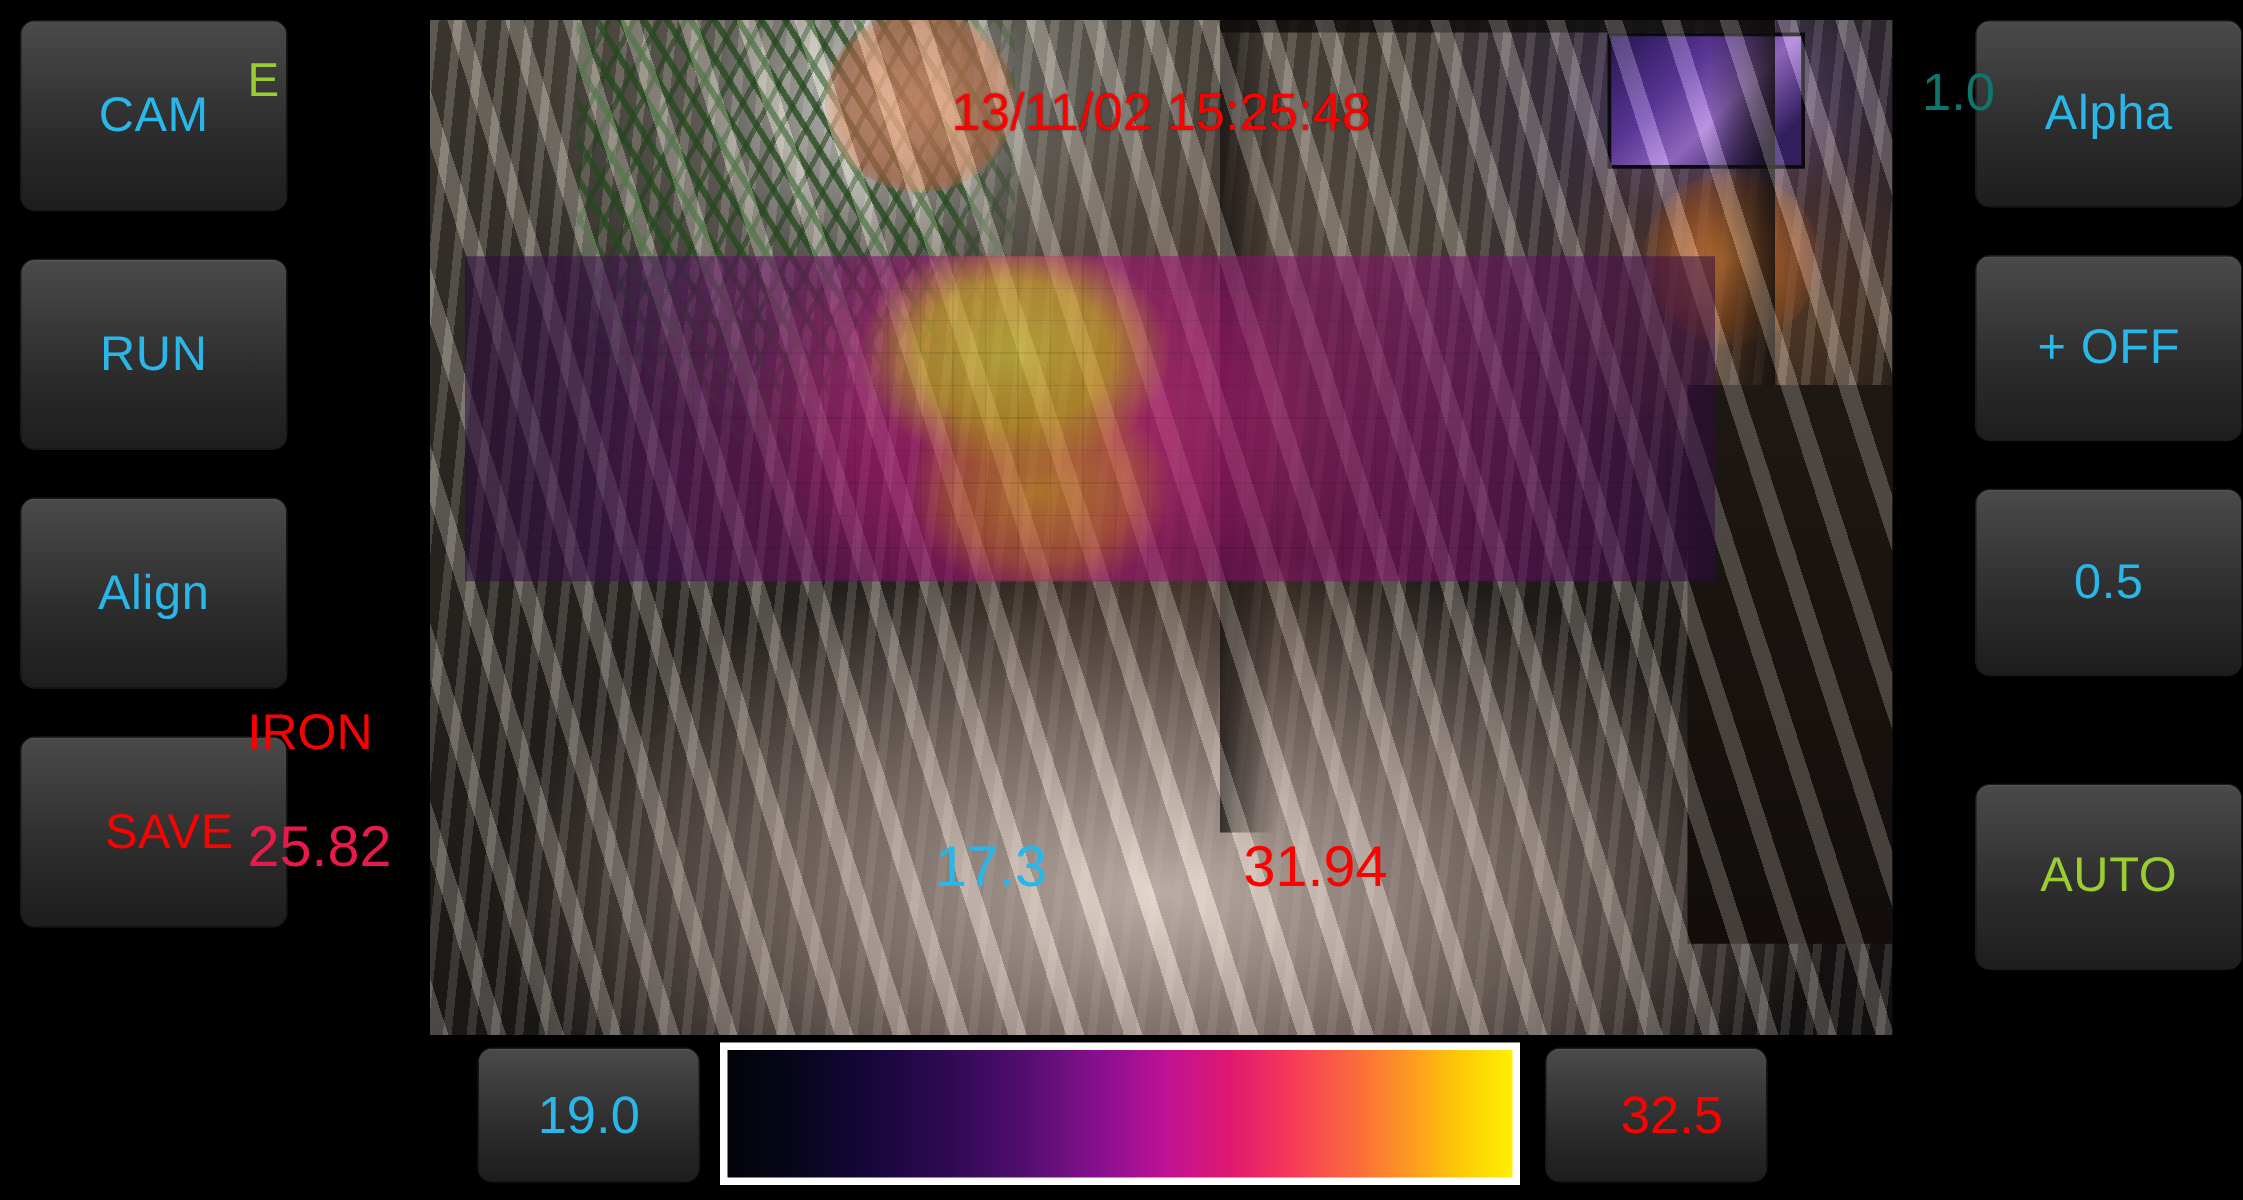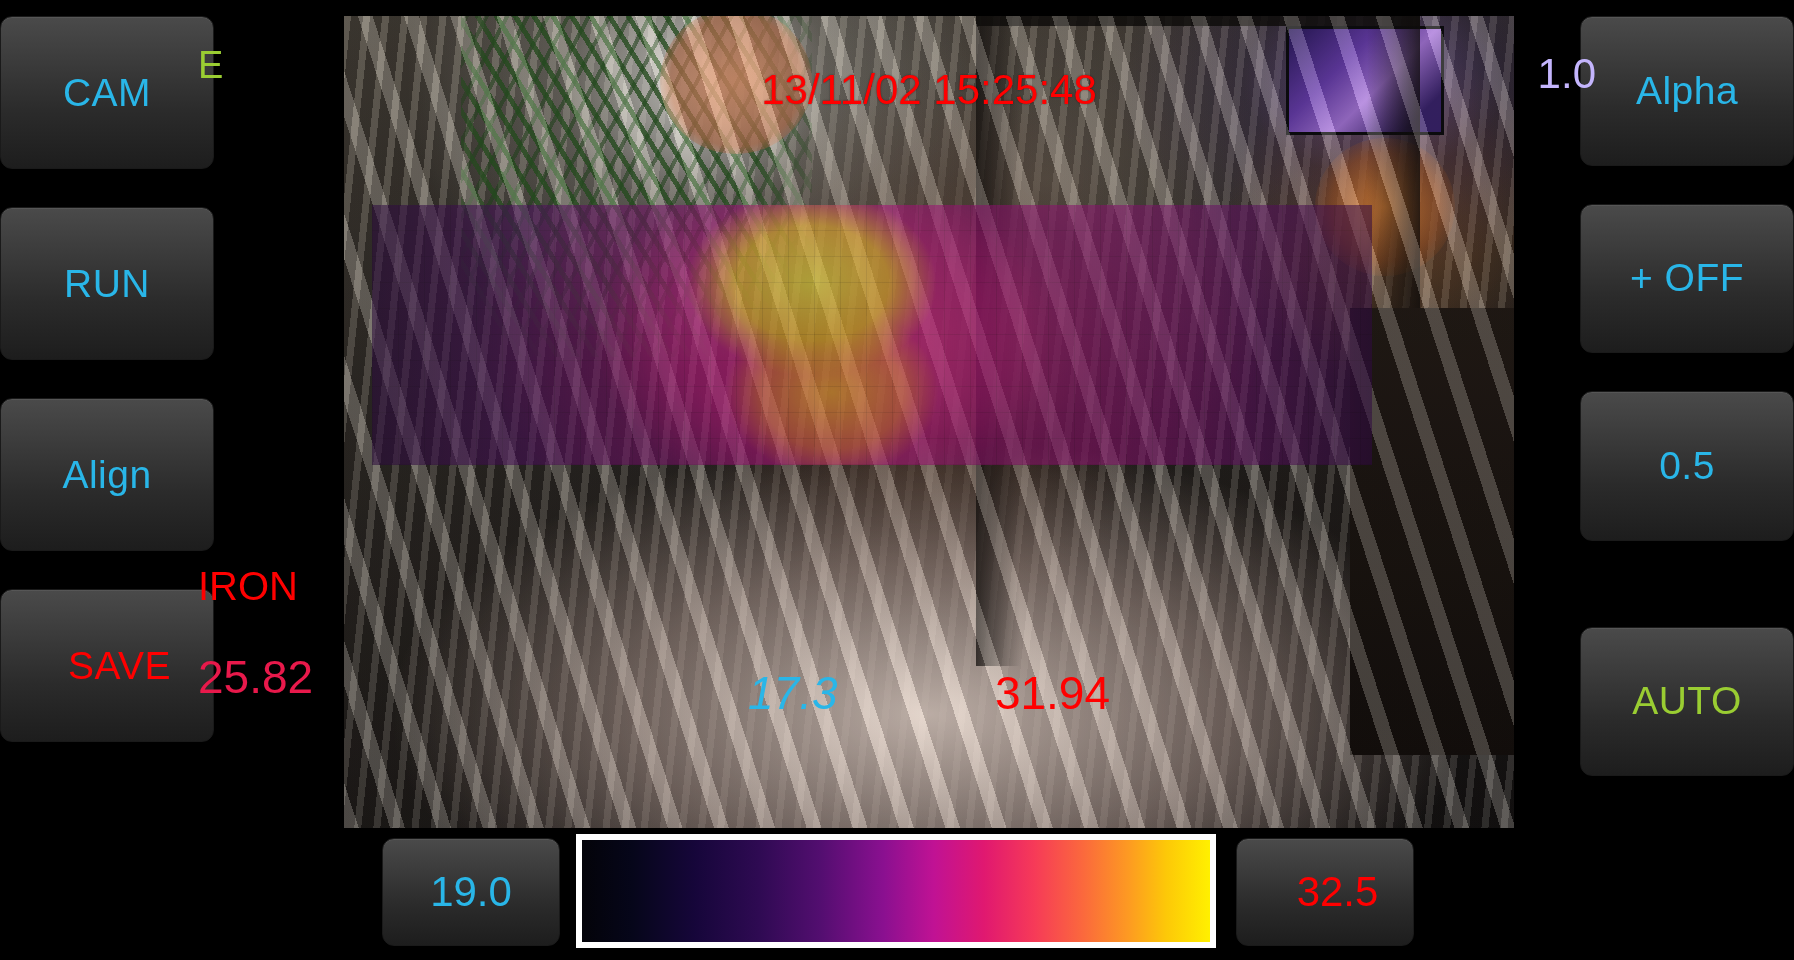--- a/index.html
+++ b/index.html
@@ -23,21 +23,21 @@
   
   .btn-col {
     position: absolute;
     top: 16px;
     width: 214px;
     height: 760px;
     display: flex;
     flex-direction: column;
     justify-content: flex-start;
   }
-  #left-col  { left: 0px; }
+  #left-col  { left: 16px; }
   #right-col { right: 0px; }
 
   .side-btn {
     width: 214px;
     height: 153px;
     margin-bottom: 38px;
     border-radius: 12px;
     background: linear-gradient(to bottom, #4a4a4a 0%, #3c3c3c 28%, #2b2b2b 62%, #1d1d1d 100%);
     border: 1px solid #1a1a1a;
     display: flex;
@@ -214,21 +214,20 @@
     pointer-events: none;
   }
 
   #temp-center {
     position: absolute;
     left: 404px;
     top: 650px;
     color: #29b6e8;
     font-size: 46px;
     pointer-events: none;
-    font-style: italic;
   }
   #temp-max-overlay {
     position: absolute;
     right: 404px;
     top: 650px;
     color: #ff0000;
     font-size: 46px;
     pointer-events: none;
     text-align: right;
   }
@@ -260,21 +259,21 @@
     color: #e8194b;
     font-size: 46px;
     pointer-events: none;
   }
 
   
   #alpha-value {
     position: absolute;
     right: 198px;
     top: 50px;
-    color: #c4b5fd;
+    color: #0f766e;
     font-size: 42px;
     pointer-events: none;
   }
 
   
   #bottom-bar {
     position: absolute;
     left: 0;
     bottom: 0;
     width: 1794px;

